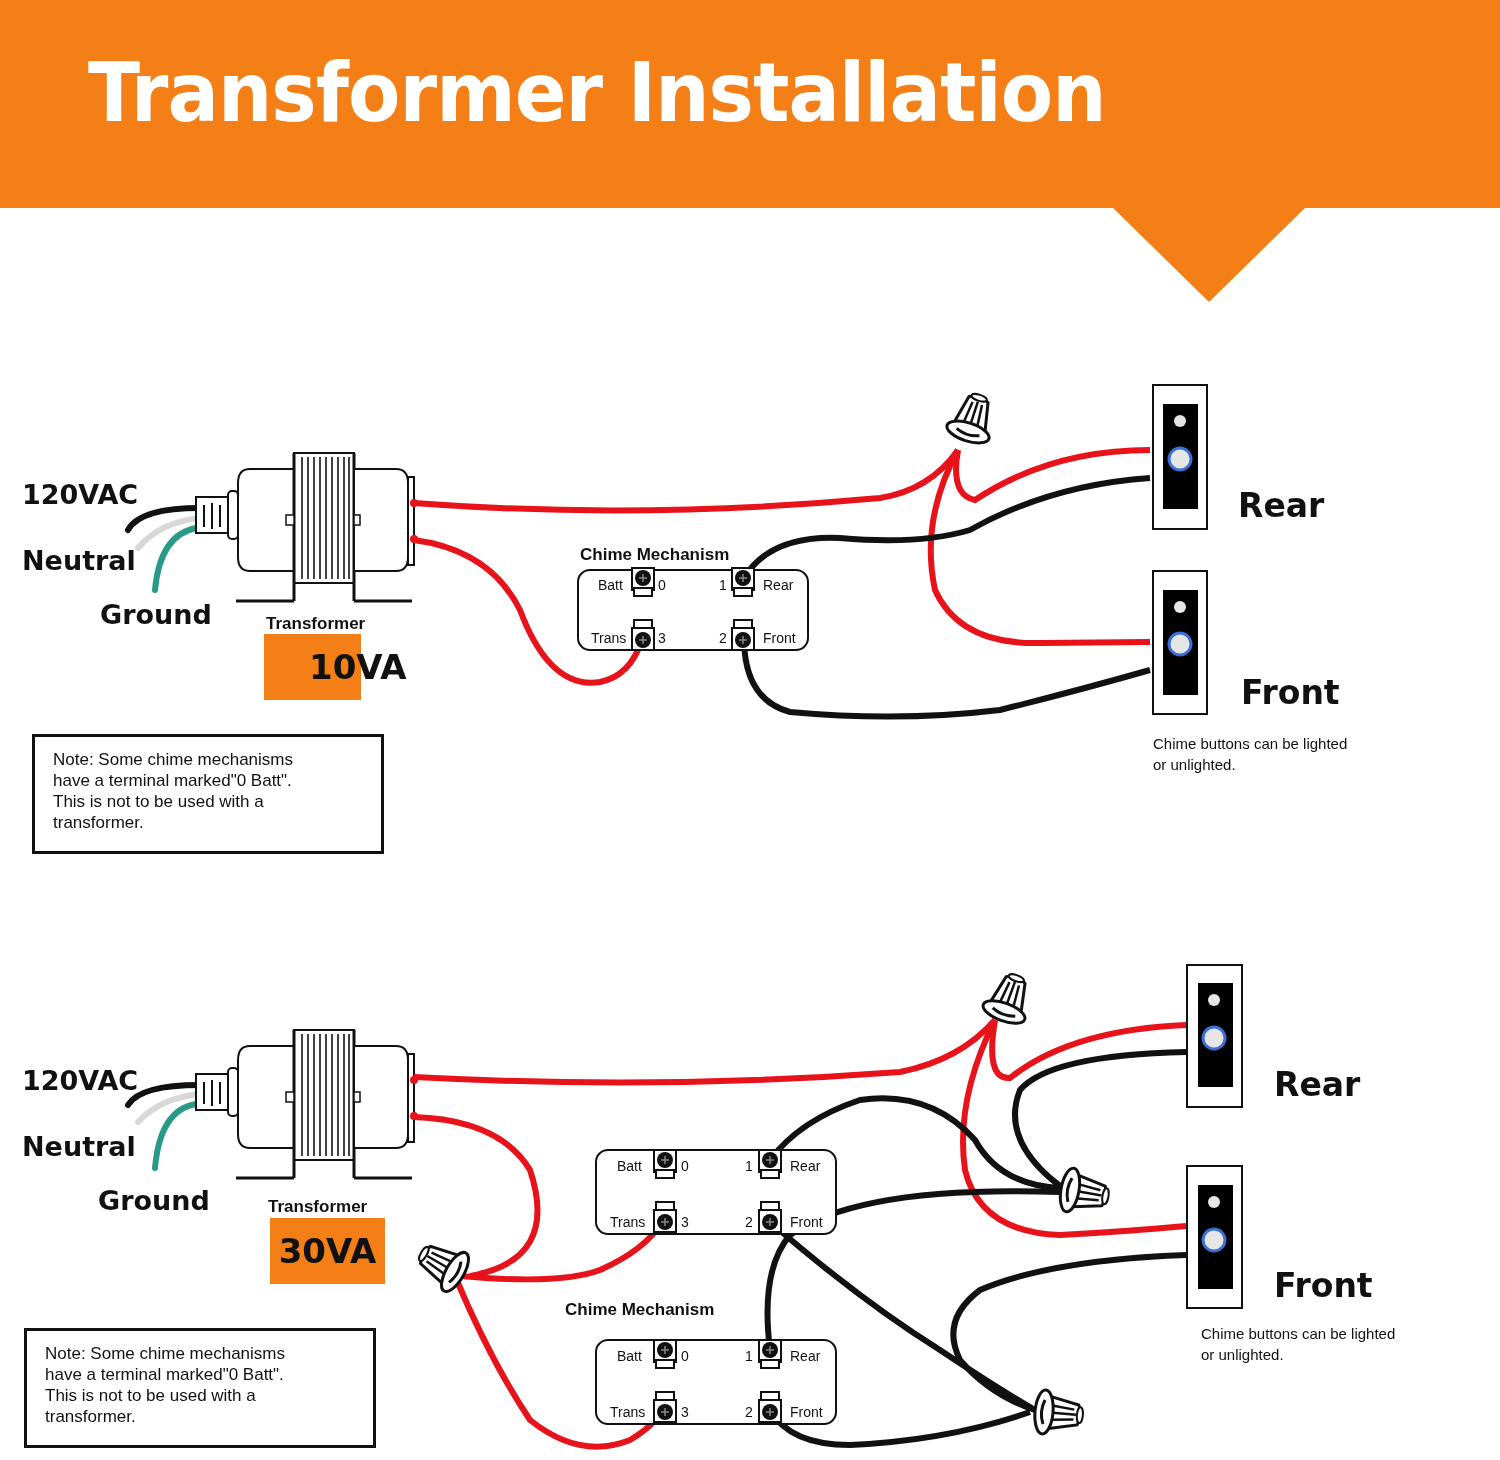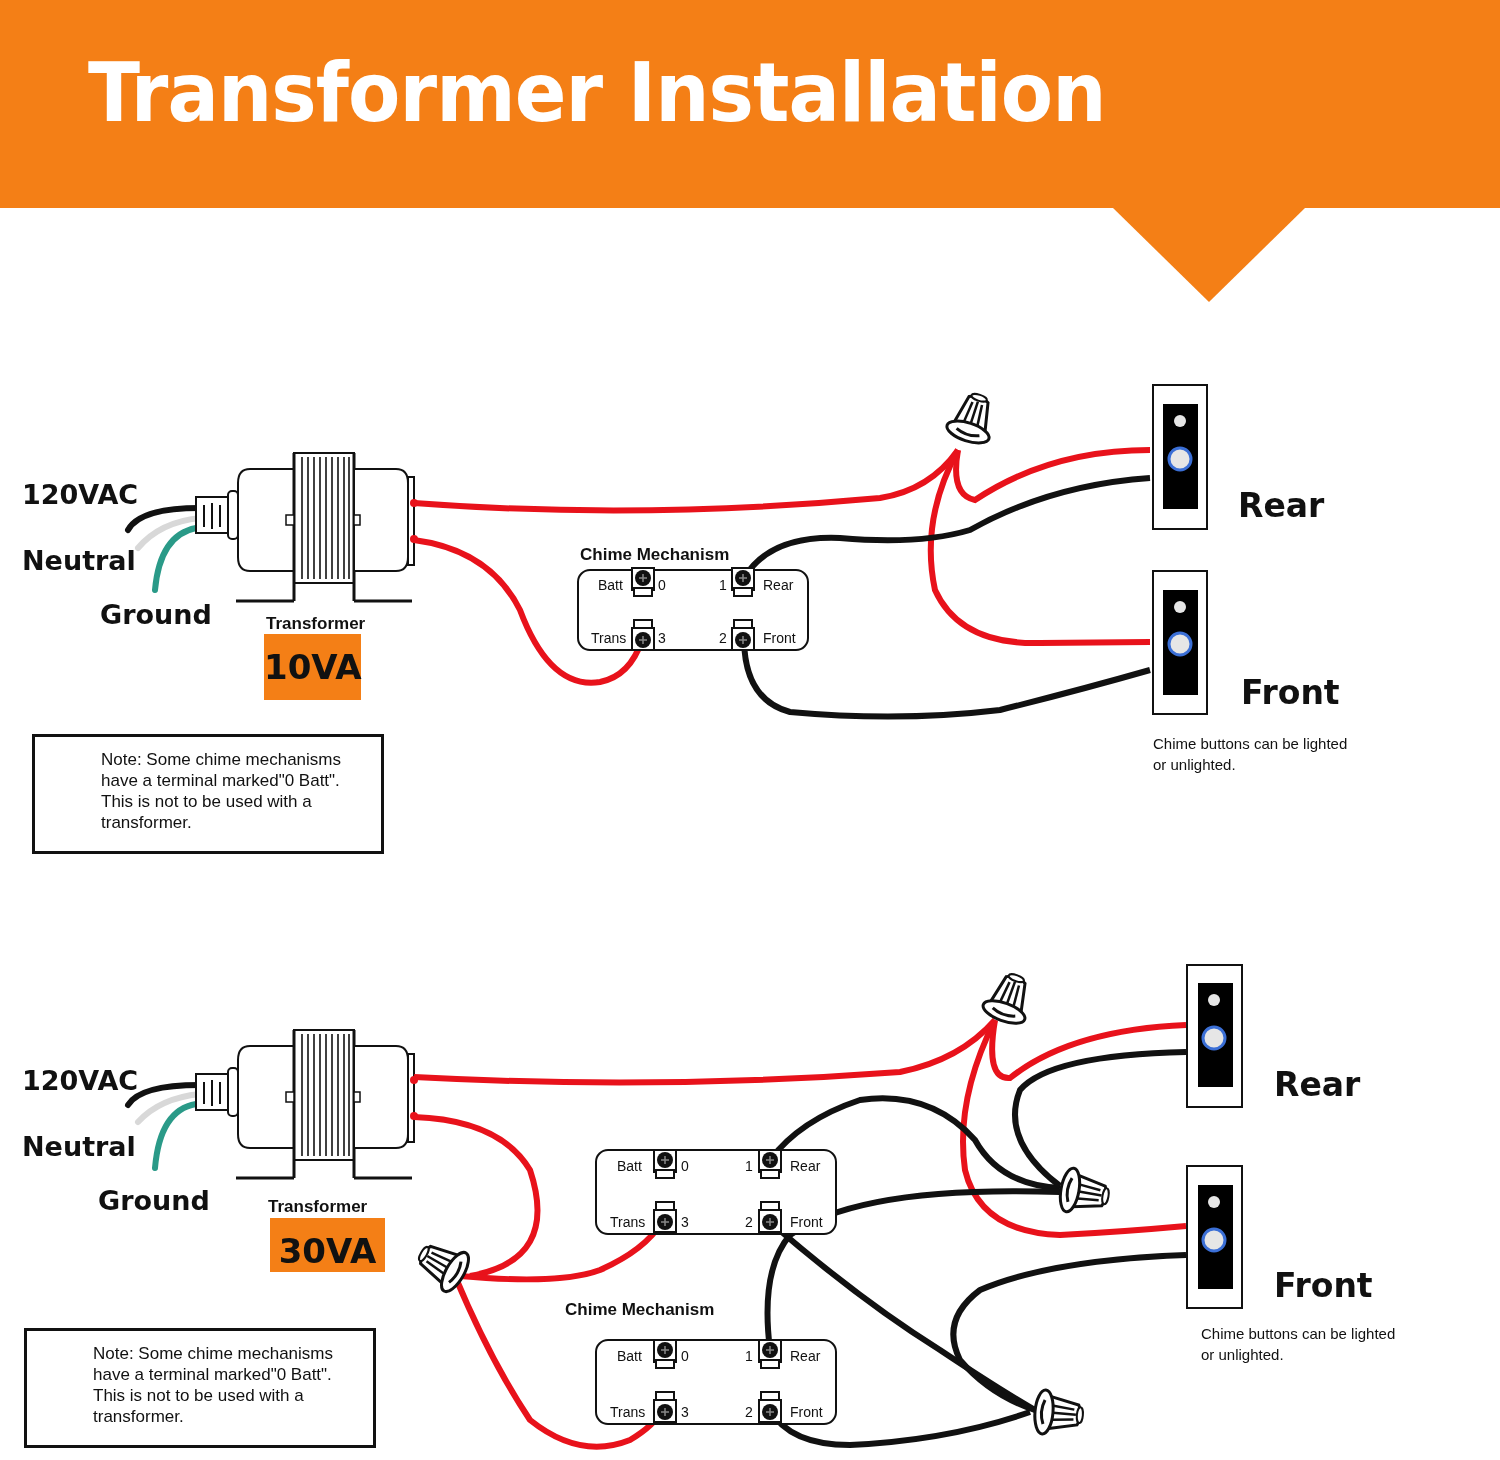--- a/index.html
+++ b/index.html
@@ -11,21 +11,21 @@
      border-top:95px solid #f47f16; }
   #title { position:absolute; left:88px; top:52px; color:#fff;
      font-family:"DejaVu Sans", sans-serif; font-weight:bold; font-size:82px;
      letter-spacing:-1px; line-height:1; transform:scaleX(0.93); transform-origin:left top; white-space:nowrap; }
   svg#diagram { position:absolute; left:0; top:0; }
   .lbl-big { font-family:"DejaVu Sans", sans-serif; font-weight:bold; fill:#111; }
   .lbl-small { font-family:"Liberation Sans", sans-serif; fill:#111; }
   .lbl-bold { font-family:"Liberation Sans", sans-serif; font-weight:bold; fill:#111; }
   .note { position:absolute; border:3px solid #111; background:#fff; box-sizing:border-box;
      font-family:"Liberation Sans", sans-serif; font-size:17px; line-height:21px; color:#111; padding:12px 0 0 18px; }
-  .note div { white-space:nowrap;margin-left:48px; }
+  .note div { white-space:nowrap; }
   .caption { position:absolute; font-family:"Liberation Sans", sans-serif; font-size:15px; line-height:21px; color:#111; }
   .caption div { white-space:nowrap; }
   .va-badge { position:absolute; background:#f47f16; color:#111; font-family:"DejaVu Sans", sans-serif;
      font-weight:bold; font-size:34px; text-align:center; box-sizing:border-box; }
 </style>
 </head>
 <body>
 
 <div id="banner"></div>
 <div id="banner-tip"></div>
@@ -219,22 +219,22 @@
     <text class="lbl-big" x="1274" y="1096" font-size="33">Rear</text>
     <text class="lbl-big" x="1274" y="1297" font-size="33">Front</text>
 
     <text class="lbl-big" x="22" y="1090" font-size="27">120VAC</text>
     <text class="lbl-big" x="22" y="1156" font-size="27">Neutral</text>
     <text class="lbl-big" x="98" y="1210" font-size="27">Ground</text>
     <text class="lbl-bold" x="268" y="1212" font-size="17">Transformer</text>
   </g>
 </svg>
 
-<div class="va-badge" style="left:264px; top:634px; width:97px; height:66px; line-height:66px;">10VA</div>
-<div class="va-badge" style="left:270px; top:1218px; width:115px; height:54px; line-height:66px;">30VA</div>
+<div class="va-badge" style="left:264px; top:634px; width:97px; height:66px; line-height:66px;padding-left:45px;">10VA</div>
+<div class="va-badge" style="left:270px; top:1218px; width:115px; height:66px; line-height:66px;">30VA</div>
 
 <div class="note" style="left:32px; top:734px; width:352px; height:120px;">
   <div>Note: Some chime mechanisms</div>
   <div>have a terminal marked"0 Batt".</div>
   <div>This is not to be used with a</div>
   <div>transformer.</div>
 </div>
 <div class="note" style="left:24px; top:1328px; width:352px; height:120px;">
   <div>Note: Some chime mechanisms</div>
   <div>have a terminal marked"0 Batt".</div>

